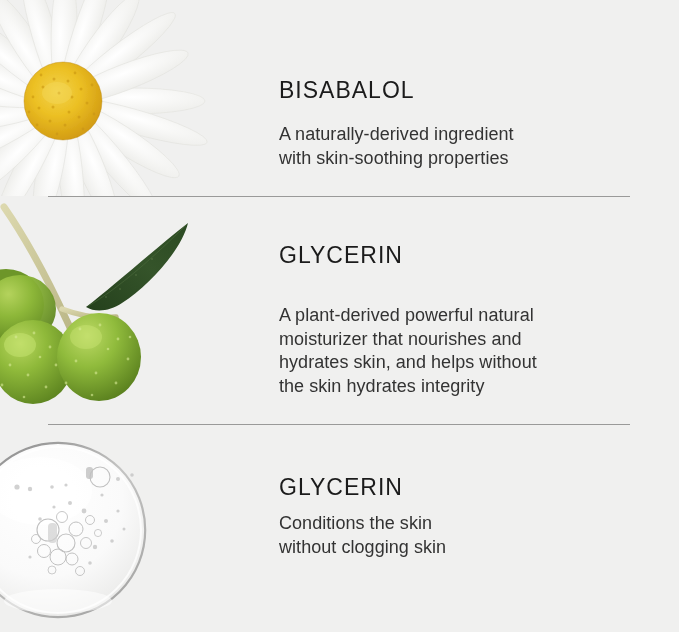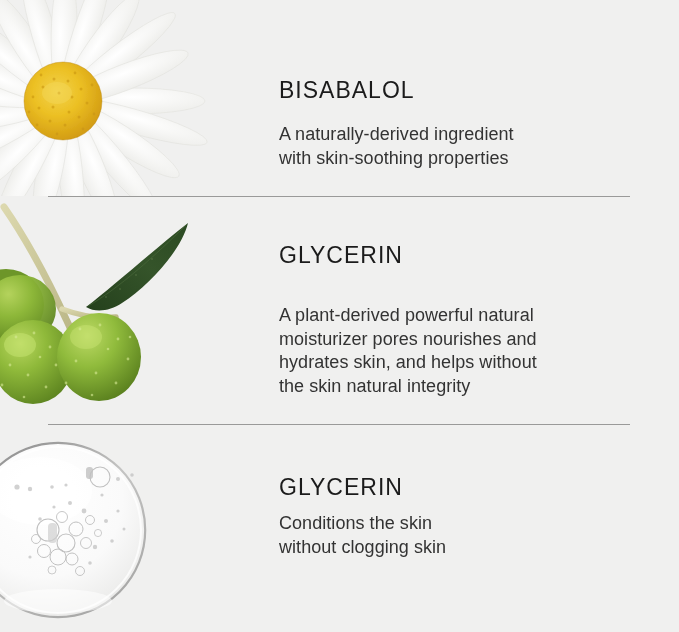--- a/index.html
+++ b/index.html
@@ -298,23 +298,23 @@
             <circle cx="108" cy="152" r="1.3"></circle>
           <circle cx="130" cy="140" r="1.3"></circle>
         </g>
       </svg>
     </div>
 
     <div class="row-copy">
       <h2 class="ingredient-title">GLYCERIN</h2>
       <p class="ingredient-desc">
         <span>A plant-derived powerful natural</span><br>
-        <span>moisturizer pores nourishes and</span><br>
+        <span>moisturizer that nourishes and</span><br>
         <span>hydrates skin, and helps without</span><br>
-        <span>the skin natural integrity</span>
+        <span>the skin hydrates integrity</span>
       </p>
     </div>
   </section>
 
   <div class="divider" id="divider-2"></div>
 
   <section class="ingredient-row" id="row-glycerin">
 
     <div class="row-media">
       <svg width="220" height="207" viewBox="0 0 220 207" xmlns="http://www.w3.org/2000/svg">

